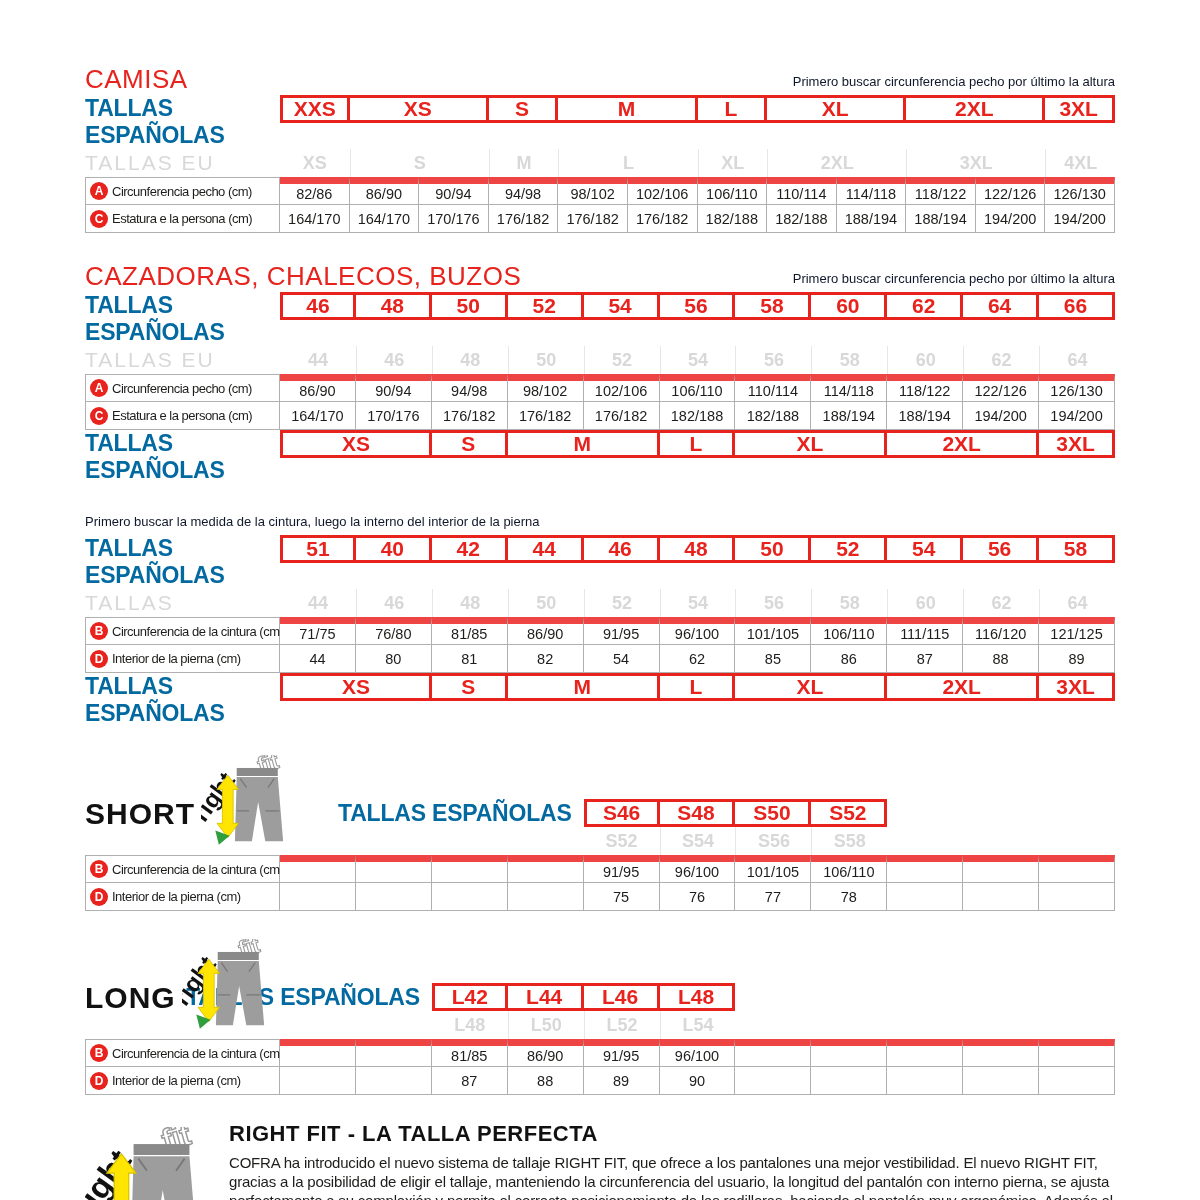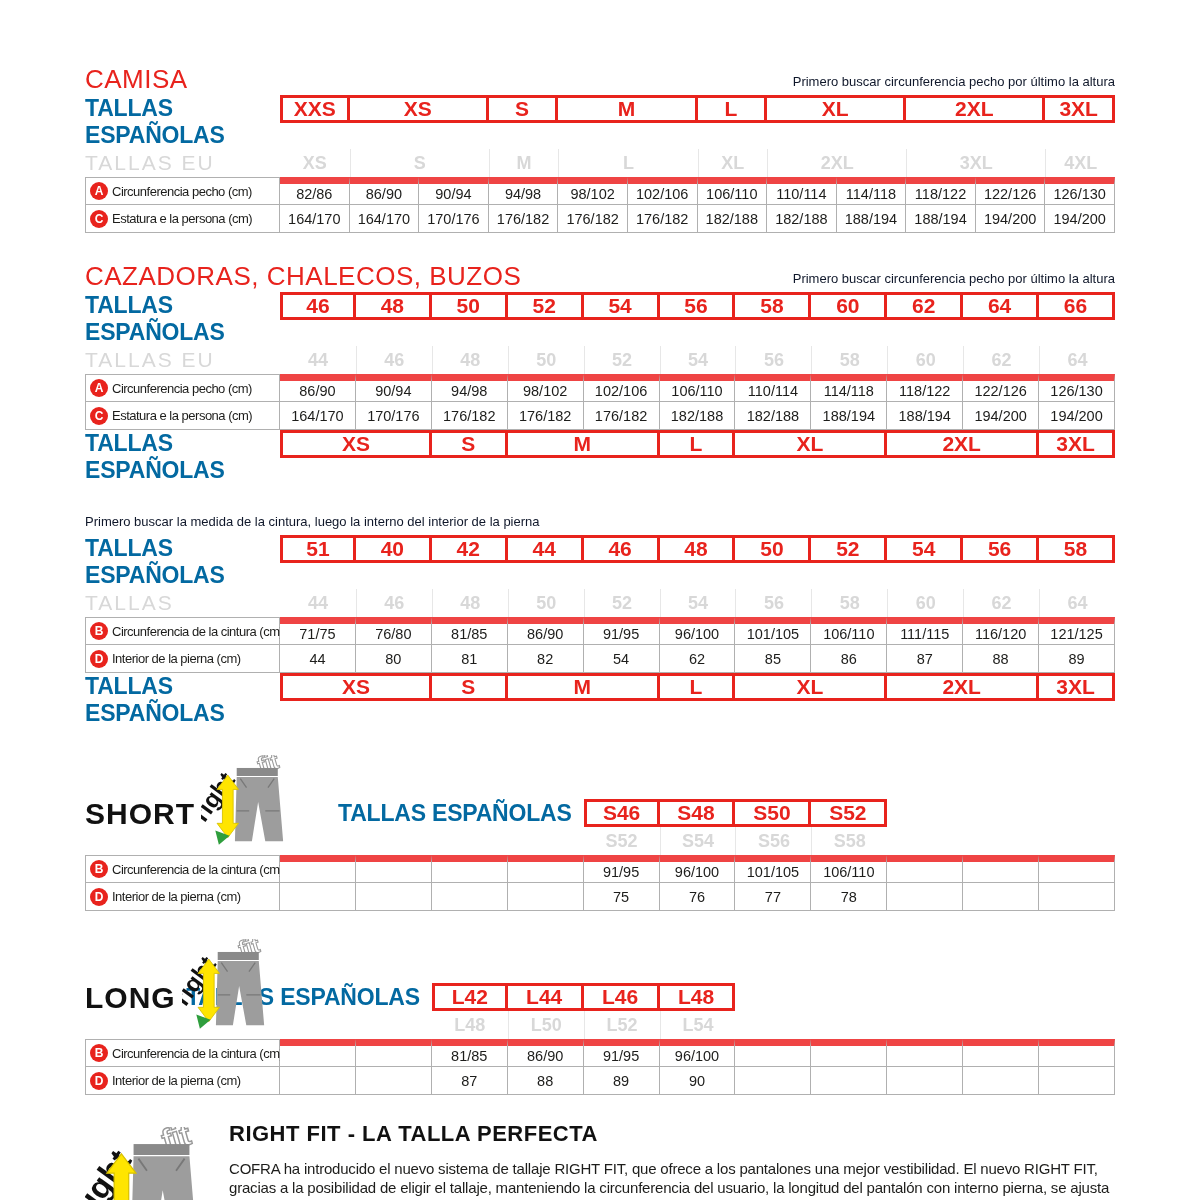--- a/index.html
+++ b/index.html
@@ -31,21 +31,21 @@
     margin-right:4px;flex:0 0 18px}
 
   .variant{position:relative;margin-top:72px;margin-bottom:0}
   .variant .brand{position:absolute;left:0;top:-44px;display:flex;align-items:flex-end;z-index:2}
   .brand-title{font-size:30px;font-weight:bold;color:#111;letter-spacing:1px;line-height:1;margin-bottom:6px}
   .brand svg{margin-left:6px;margin-bottom:-16px}
 
   .rf{display:flex;margin-top:26px}
   .rf-logo{width:140px;flex:0 0 140px;padding-top:6px}
   .rf-text{flex:1;padding-left:4px}
-  .rf-title{font-size:22px;font-weight:bold;color:#111;letter-spacing:.5px;margin-bottom:12px}
+  .rf-title{font-size:22px;font-weight:bold;color:#111;letter-spacing:.5px;margin-bottom:6px}
   .rf-body{font-size:15px;line-height:1.28;letter-spacing:-.2px;color:#1d1d1b;max-width:990px}
 </style>
 </head>
 <body>
 
 <div class="page">
 
   <section class="sec">
     <div class="sec-head">
       <h2 class="sec-title">CAMISA</h2>

